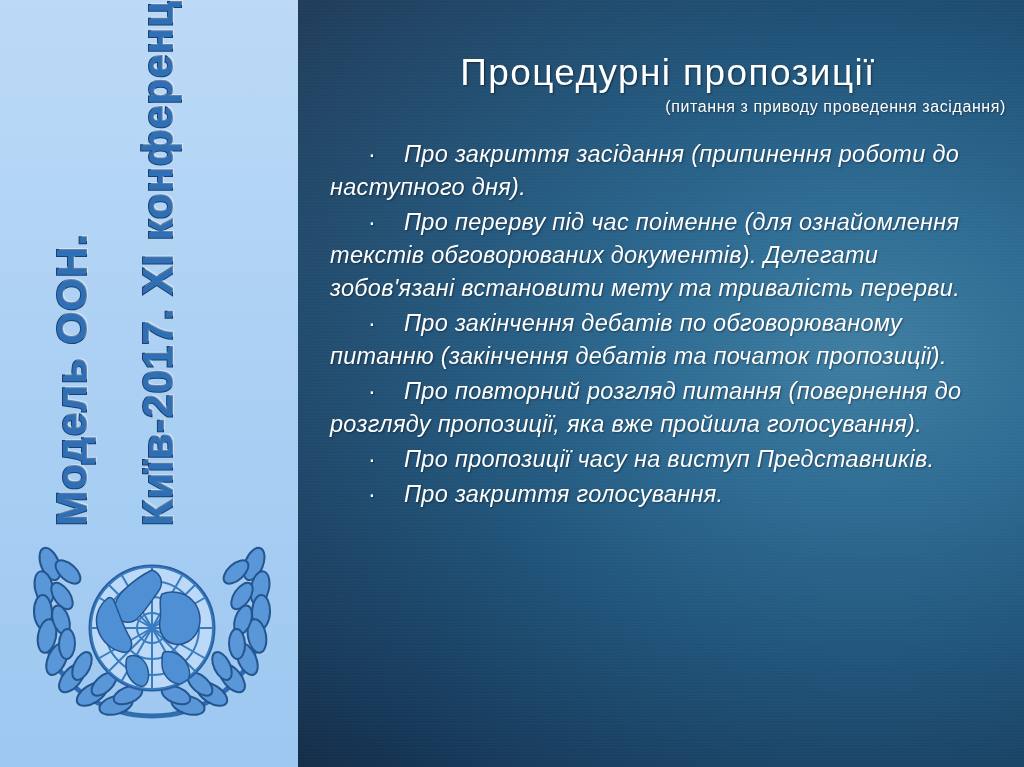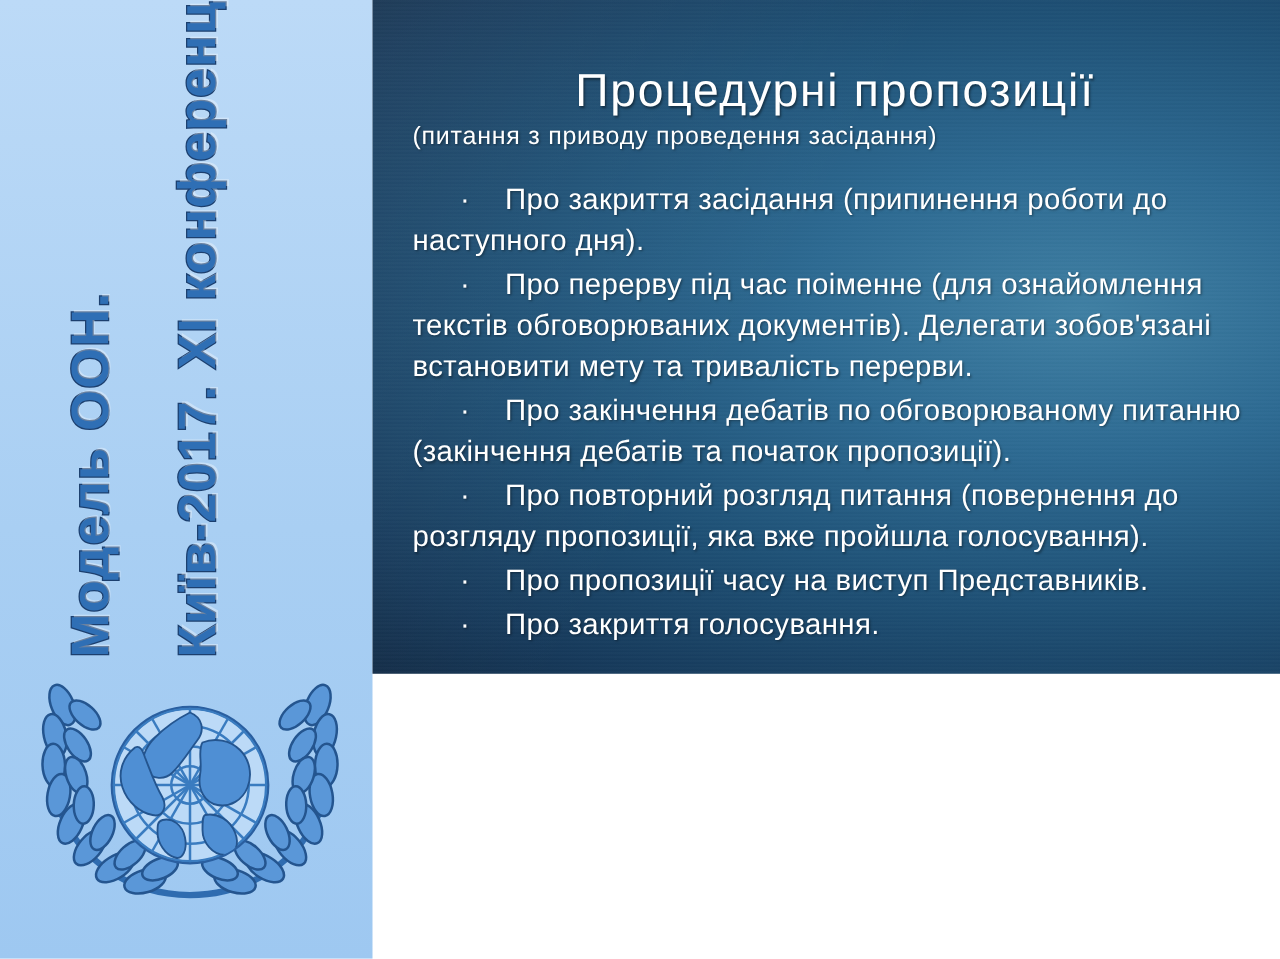--- a/index.html
+++ b/index.html
@@ -63,21 +63,21 @@
     width: 280px;
     height: 215px;
   }
 
   
   .right-panel {
     position: absolute;
     left: 298px;
     top: 0;
     width: 726px;
-    height: 539px;
+    height: 767px;
     background: radial-gradient(ellipse at 78% 46%, #3f7fa3 0%, #2d6a92 28%, #1e5075 58%, #16395a 85%, #112b46 100%);
     overflow: hidden;
   }
   .right-panel::after {
     content: "";
     position: absolute;
     inset: 0;
     background:
       linear-gradient(120deg, rgba(255,255,255,0.05) 0%, rgba(255,255,255,0) 45%),
       repeating-linear-gradient(180deg, rgba(255,255,255,0.016) 0px, rgba(255,255,255,0.016) 1px, rgba(0,0,0,0.012) 2px, rgba(0,0,0,0.012) 3px);
@@ -91,23 +91,23 @@
   .slide-title {
     text-align: center;
     color: #ffffff;
     font-size: 37px;
     letter-spacing: 1.4px;
     font-weight: normal;
     margin: 0 0 4px 0;
     text-shadow: 1px 1px 2px rgba(0,0,0,0.45);
   }
   .slide-subtitle {
-    text-align: left;
-    color: #ffffff;
-    font-size: 20px;
+    text-align: right;
+    color: #ffffff;
+    font-size: 16px;
     letter-spacing: 0.6px;
     margin: 0 0 22px 0;
     text-shadow: 1px 1px 2px rgba(0,0,0,0.4);
   }
   ul.bullets {
     list-style: none;
     margin: 0;
     padding: 0;
   }
   ul.bullets > li {
@@ -126,20 +126,21 @@
     left: 38px;
     top: 0;
     font-size: 23.5px;
     line-height: 33px;
     color: #ffffff;
   }
   ul.bullets > li .bullet-text {
     display: block;
     margin-left: -74px;
     padding-left: 0;
+    font-style: italic;
   }
   ul.bullets > li .bullet-text::before {
     content: "";
     display: inline-block;
     width: 74px;
   }
 </style>
 </head>
 <body>
 

